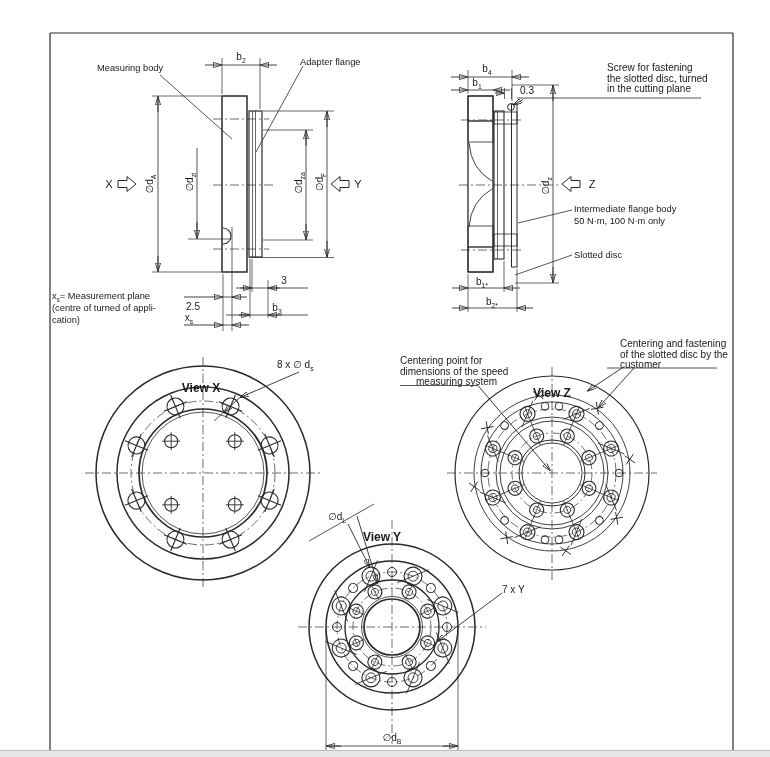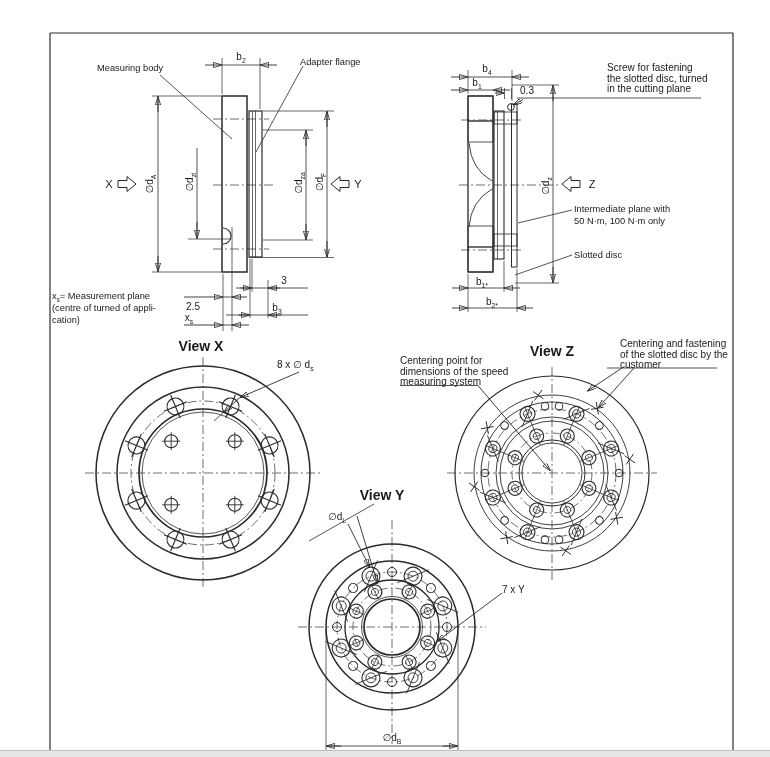--- a/index.html
+++ b/index.html
@@ -5,21 +5,21 @@
   html,body{margin:0;padding:0;background:#fff;}
   .page{position:relative;width:770px;height:757px;background:#fff;overflow:hidden;
         font-family:"Liberation Sans","DejaVu Sans",sans-serif;color:#1a1a1a;}
   svg{position:absolute;left:0;top:0;}
   svg line,svg circle,svg path,svg rect,svg polygon{stroke:#2a2a2a;fill:none;}
   .cl{stroke:#4a4a4a;stroke-width:0.8;stroke-dasharray:9 3 2 3;}
   .ar{stroke-width:0.9;marker-end:url(#ar);}
   .t{position:absolute;font-size:10px;white-space:nowrap;}
   .c{transform:translate(-50%,-50%);}
   .rot{transform:translate(-50%,-50%) rotate(-90deg);}
-  .vt{font-weight:bold;font-size:14px;}
+  .vt{font-weight:bold;font-size:12px;margin-top:42px;}
   .hd{font-weight:bold;font-size:11px;}
   .sm{font-size:9.3px;}
   .xsm{font-size:10px;}
   sub{font-size:68%;line-height:0;}
   .ttl{position:absolute;left:56px;top:5px;font-size:15px;}
   .ttl b{font-weight:bold;}
   .graybar{position:absolute;left:0;top:750px;width:770px;height:7px;background:#e7e7e7;border-top:1px solid #bdbdbd;}
 </style>
 </head>
 <body>
@@ -339,33 +339,33 @@
   <div class="t sm" style="left:52px;top:315px">cation)</div>
 
   <div class="t c" style="left:487px;top:68px"><span>b</span><sub>4</sub></div>
   <div class="t c" style="left:477px;top:82px"><span>b</span><sub>1</sub></div>
   <div class="t c xsm" style="left:527px;top:90px">0.3</div>
   <div class="t xsm" style="left:607px;top:62px">Screw for fastening</div>
   <div class="t xsm" style="left:607px;top:72.5px">the slotted disc, turned</div>
   <div class="t xsm" style="left:607px;top:83px">in the cutting plane</div>
   <div class="t rot" style="left:544.5px;top:186px"><span>∅d</span><sub>z</sub></div>
   <div class="t c" style="left:592px;top:184px;font-size:11px">Z</div>
-  <div class="t sm" style="left:574px;top:204px">Intermediate plane with</div>
+  <div class="t sm" style="left:574px;top:204px">Intermediate flange body</div>
   <div class="t sm" style="left:574px;top:216px">50 N·m, 100 N·m only</div>
   <div class="t sm" style="left:574px;top:250px">Slotted disc</div>
   <div class="t c" style="left:482px;top:281px"><span>b</span><sub>1*</sub></div>
   <div class="t c" style="left:492px;top:301px"><span>b</span><sub>2*</sub></div>
 
   <div class="t c vt" style="left:201px;top:346px">View X</div>
   <div class="t" style="left:277px;top:359px"><span>8 x ∅ d</span><sub>s</sub></div>
 
   <div class="t c vt" style="left:552px;top:351px">View Z</div>
   <div class="t xsm" style="left:400px;top:355px">Centering point for</div>
   <div class="t xsm" style="left:400px;top:365.5px">dimensions of the speed</div>
-  <div class="t xsm" style="left:400px;top:376px">measuring system</div>
+  <div class="t xsm" style="left:416px;top:376px">measuring system</div>
   <div class="t xsm" style="left:620px;top:338px">Centering and fastening</div>
   <div class="t xsm" style="left:620px;top:348.5px">of the slotted disc by the</div>
   <div class="t xsm" style="left:620px;top:359px">customer</div>
 
   <div class="t c vt" style="left:382px;top:494.5px">View Y</div>
   <div class="t" style="left:328px;top:511px"><span>∅d</span><sub>L</sub></div>
   <div class="t" style="left:502px;top:584px">7 x Y</div>
   <div class="t c" style="left:392px;top:737px"><span>∅d</span><sub>B</sub></div>
 
   <div class="graybar"></div>

